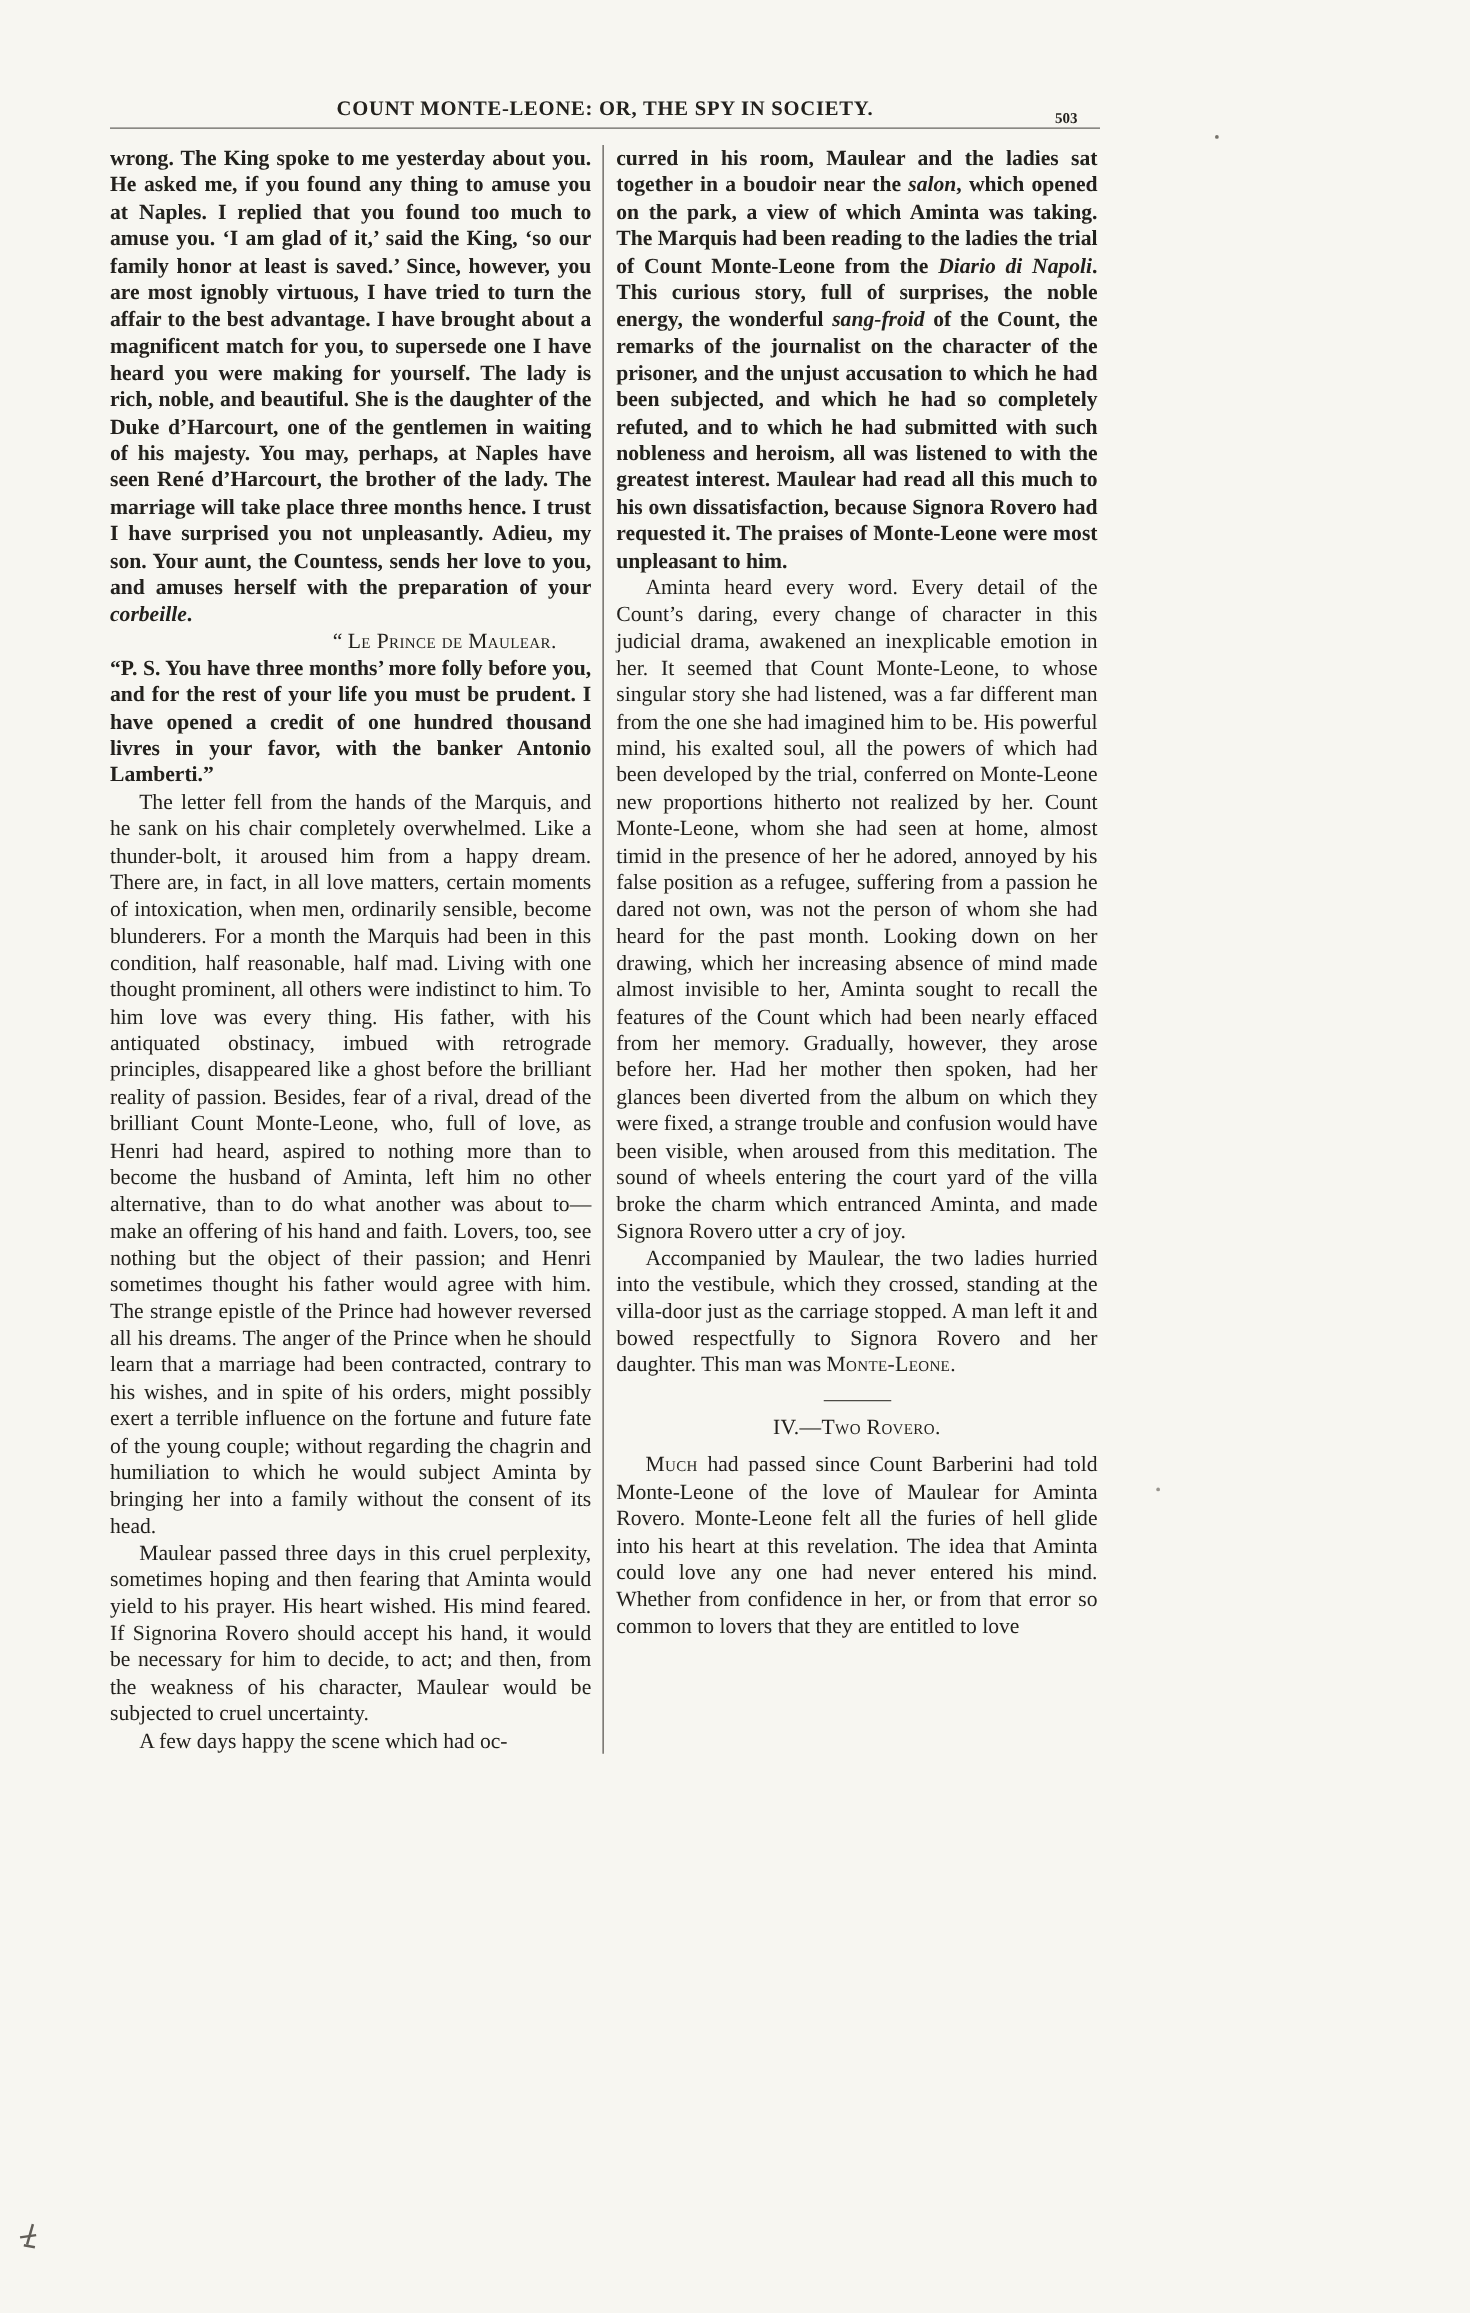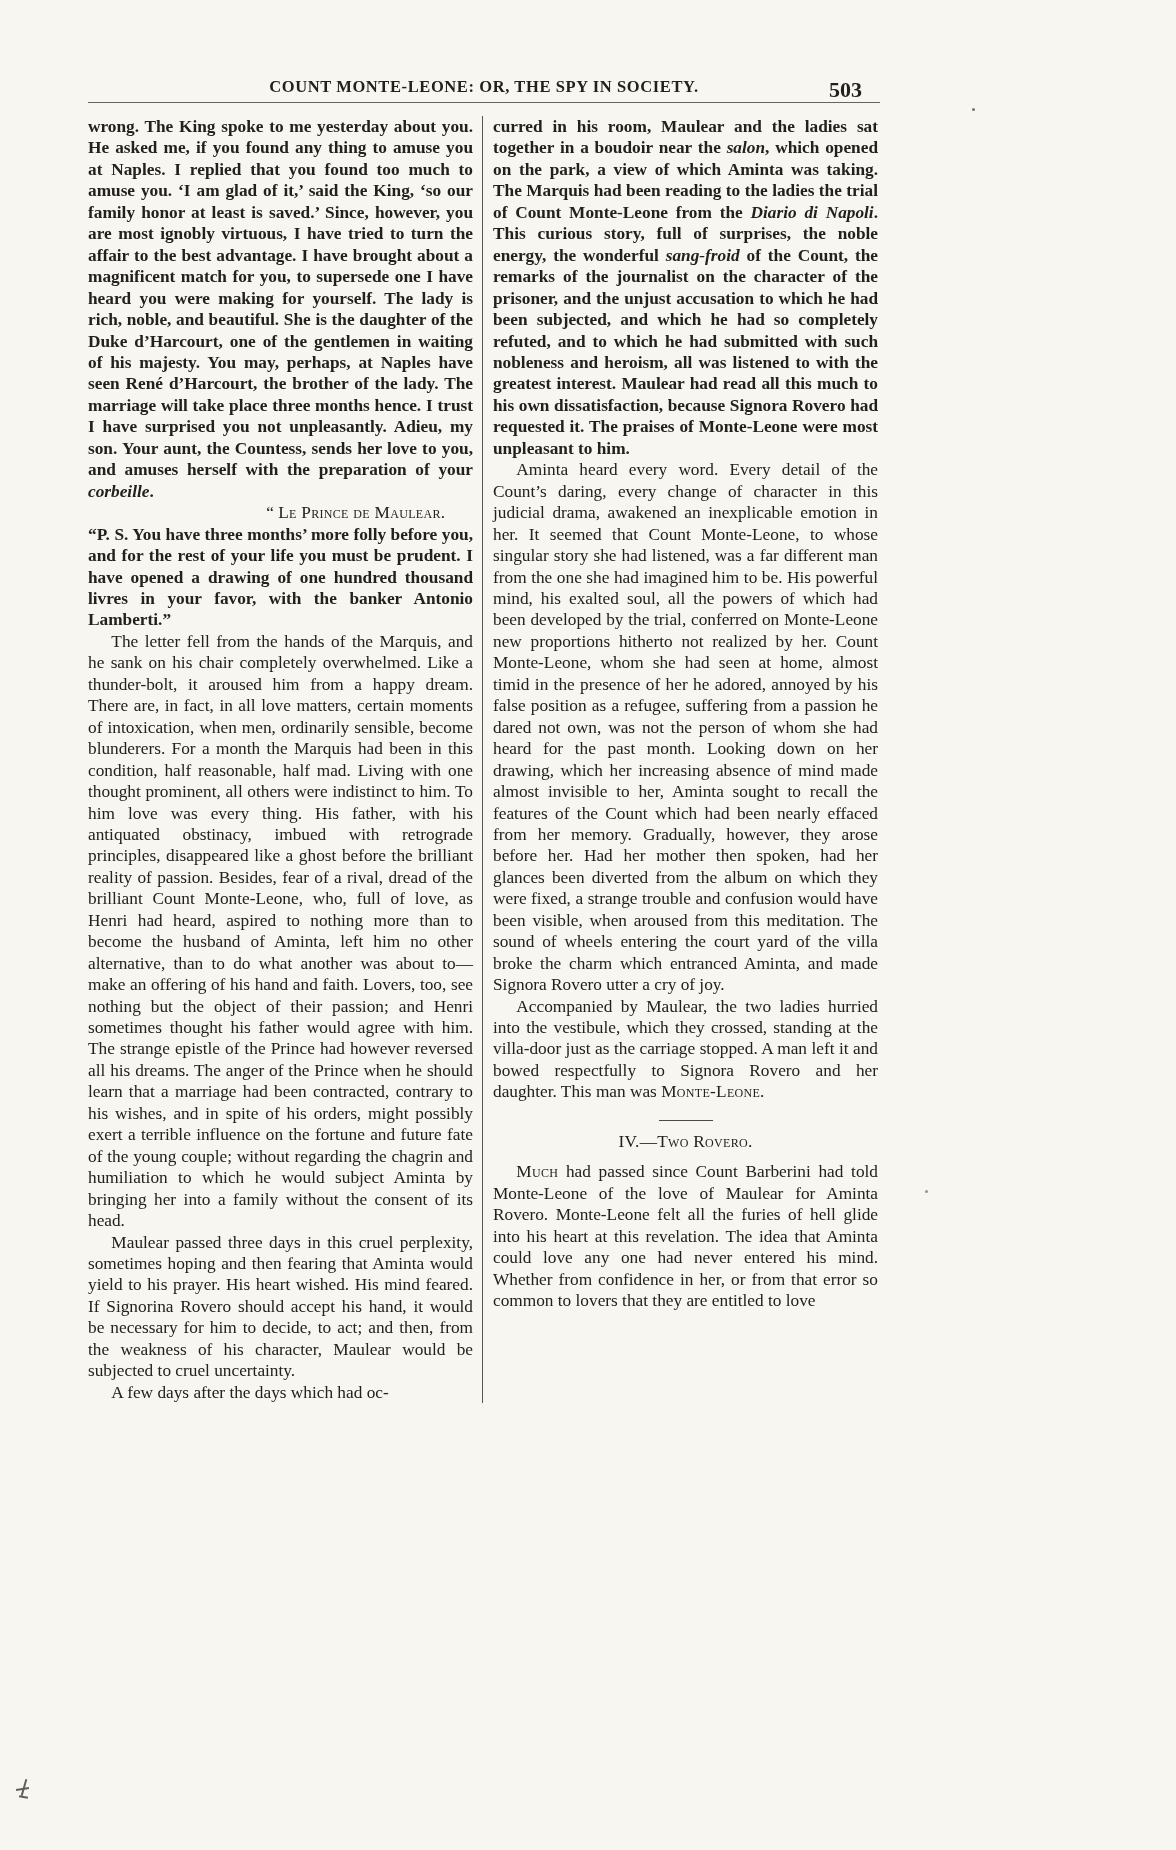--- a/index.html
+++ b/index.html
@@ -29,23 +29,23 @@
     position: absolute;
     left: 50%; top: 1px;
     transform: translateX(-50%);
     font-weight: bold;
     font-size: 16.5px;
     letter-spacing: 0.6px;
     white-space: nowrap;
   }
   .head-page {
     position: absolute;
-    right: 18px; top: 1px;
+    right: 18px; top: 11px;
     font-weight: bold;
-    font-size: 22px;
+    font-size: 12px;
     text-align: right;
   }
   .columns {
     display: flex;
     margin-top: 13px;
     align-items: stretch;
   }
   .col {
     width: 385px;
     font-size: 17.3px;
@@ -100,24 +100,24 @@
 
     <div class="running-head">
       <div class="head-title">COUNT MONTE-LEONE: OR, THE SPY IN SOCIETY.</div>
       <div class="head-page">503</div>
     </div>
 
     <div class="columns">
       <div class="col col-left" id="column-left">
           <p class="para noindent"><span>wrong. The King spoke to me yesterday about you. He asked me, if you found any thing to amuse you at Naples. I replied that you found too much to amuse you. ‘I am glad of it,’ said the King, ‘so our family honor at least is saved.’ Since, however, you are most ignobly virtuous, I have tried to turn the affair to the best advantage. I have brought about a magnificent match for you, to supersede one I have heard you were making for yourself. The lady is rich, noble, and beautiful. She is the daughter of the Duke d’Harcourt, one of the gentlemen in waiting of his majesty. You may, perhaps, at Naples have seen René d’Harcourt, the brother of the lady. The marriage will take place three months hence. I trust I have surprised you not unpleasantly. Adieu, my son. Your aunt, the Countess, sends her love to you, and amuses herself with the preparation of your </span><span class="it">corbeille</span><span>.</span></p>
           <p class="para signature"><span>“ </span><span class="sc">Le Prince de Maulear.</span></p>
-          <p class="para noindent"><span>“P. S. You have three months’ more folly before you, and for the rest of your life you must be prudent. I have opened a drawing of one hundred thousand livres in your favor, with the banker Antonio Lamberti.”</span></p>
+          <p class="para noindent"><span>“P. S. You have three months’ more folly before you, and for the rest of your life you must be prudent. I have opened a credit of one hundred thousand livres in your favor, with the banker Antonio Lamberti.”</span></p>
           <p class="para indent"><span>The letter fell from the hands of the Marquis, and he sank on his chair completely overwhelmed. Like a thunder-bolt, it aroused him from a happy dream. There are, in fact, in all love matters, certain moments of intoxication, when men, ordinarily sensible, become blunderers. For a month the Marquis had been in this condition, half reasonable, half mad. Living with one thought prominent, all others were indistinct to him. To him love was every thing. His father, with his antiquated obstinacy, imbued with retrograde principles, disappeared like a ghost before the brilliant reality of passion. Besides, fear of a rival, dread of the brilliant Count Monte-Leone, who, full of love, as Henri had heard, aspired to nothing more than to become the husband of Aminta, left him no other alternative, than to do what another was about to—make an offering of his hand and faith. Lovers, too, see nothing but the object of their passion; and Henri sometimes thought his father would agree with him. The strange epistle of the Prince had however reversed all his dreams. The anger of the Prince when he should learn that a marriage had been contracted, contrary to his wishes, and in spite of his orders, might possibly exert a terrible influence on the fortune and future fate of the young couple; without regarding the chagrin and humiliation to which he would subject Aminta by bringing her into a family without the consent of its head.</span></p>
           <p class="para indent"><span>Maulear passed three days in this cruel perplexity, sometimes hoping and then fearing that Aminta would yield to his prayer. His heart wished. His mind feared. If Signorina Rovero should accept his hand, it would be necessary for him to decide, to act; and then, from the weakness of his character, Maulear would be subjected to cruel uncertainty.</span></p>
-          <p class="para indent"><span>A few days after the days which had oc-</span></p>
+          <p class="para indent"><span>A few days happy the scene which had oc-</span></p>
         </div>
       <div class="divider"></div>
       <div class="col col-right" id="column-right">
           <p class="para noindent"><span>curred in his room, Maulear and the ladies sat together in a boudoir near the </span><span class="it">salon</span><span>, which opened on the park, a view of which Aminta was taking. The Marquis had been reading to the ladies the trial of Count Monte-Leone from the </span><span class="it">Diario di Napoli</span><span>. This curious story, full of surprises, the noble energy, the wonderful </span><span class="it">sang-froid</span><span> of the Count, the remarks of the journalist on the character of the prisoner, and the unjust accusation to which he had been subjected, and which he had so completely refuted, and to which he had submitted with such nobleness and heroism, all was listened to with the greatest interest. Maulear had read all this much to his own dissatisfaction, because Signora Rovero had requested it. The praises of Monte-Leone were most unpleasant to him.</span></p>
           <p class="para indent"><span>Aminta heard every word. Every detail of the Count’s daring, every change of character in this judicial drama, awakened an inexplicable emotion in her. It seemed that Count Monte-Leone, to whose singular story she had listened, was a far different man from the one she had imagined him to be. His powerful mind, his exalted soul, all the powers of which had been developed by the trial, conferred on Monte-Leone new proportions hitherto not realized by her. Count Monte-Leone, whom she had seen at home, almost timid in the presence of her he adored, annoyed by his false position as a refugee, suffering from a passion he dared not own, was not the person of whom she had heard for the past month. Looking down on her drawing, which her increasing absence of mind made almost invisible to her, Aminta sought to recall the features of the Count which had been nearly effaced from her memory. Gradually, however, they arose before her. Had her mother then spoken, had her glances been diverted from the album on which they were fixed, a strange trouble and confusion would have been visible, when aroused from this meditation. The sound of wheels entering the court yard of the villa broke the charm which entranced Aminta, and made Signora Rovero utter a cry of joy.</span></p>
           <p class="para indent"><span>Accompanied by Maulear, the two ladies hurried into the vestibule, which they crossed, standing at the villa-door just as the carriage stopped. A man left it and bowed respectfully to Signora Rovero and her daughter. This man was </span><span class="sc">Monte-Leone.</span></p>
           <div class="section-rule"></div>
           <p class="para heading"><span class="sc">IV.—Two Rovero.</span></p>
           <p class="para indent"><span class="sc">Much</span><span> had passed since Count Barberini had told Monte-Leone of the love of Maulear for Aminta Rovero. Monte-Leone felt all the furies of hell glide into his heart at this revelation. The idea that Aminta could love any one had never entered his mind. Whether from confidence in her, or from that error so common to lovers that they are entitled to love</span></p>
         </div>

